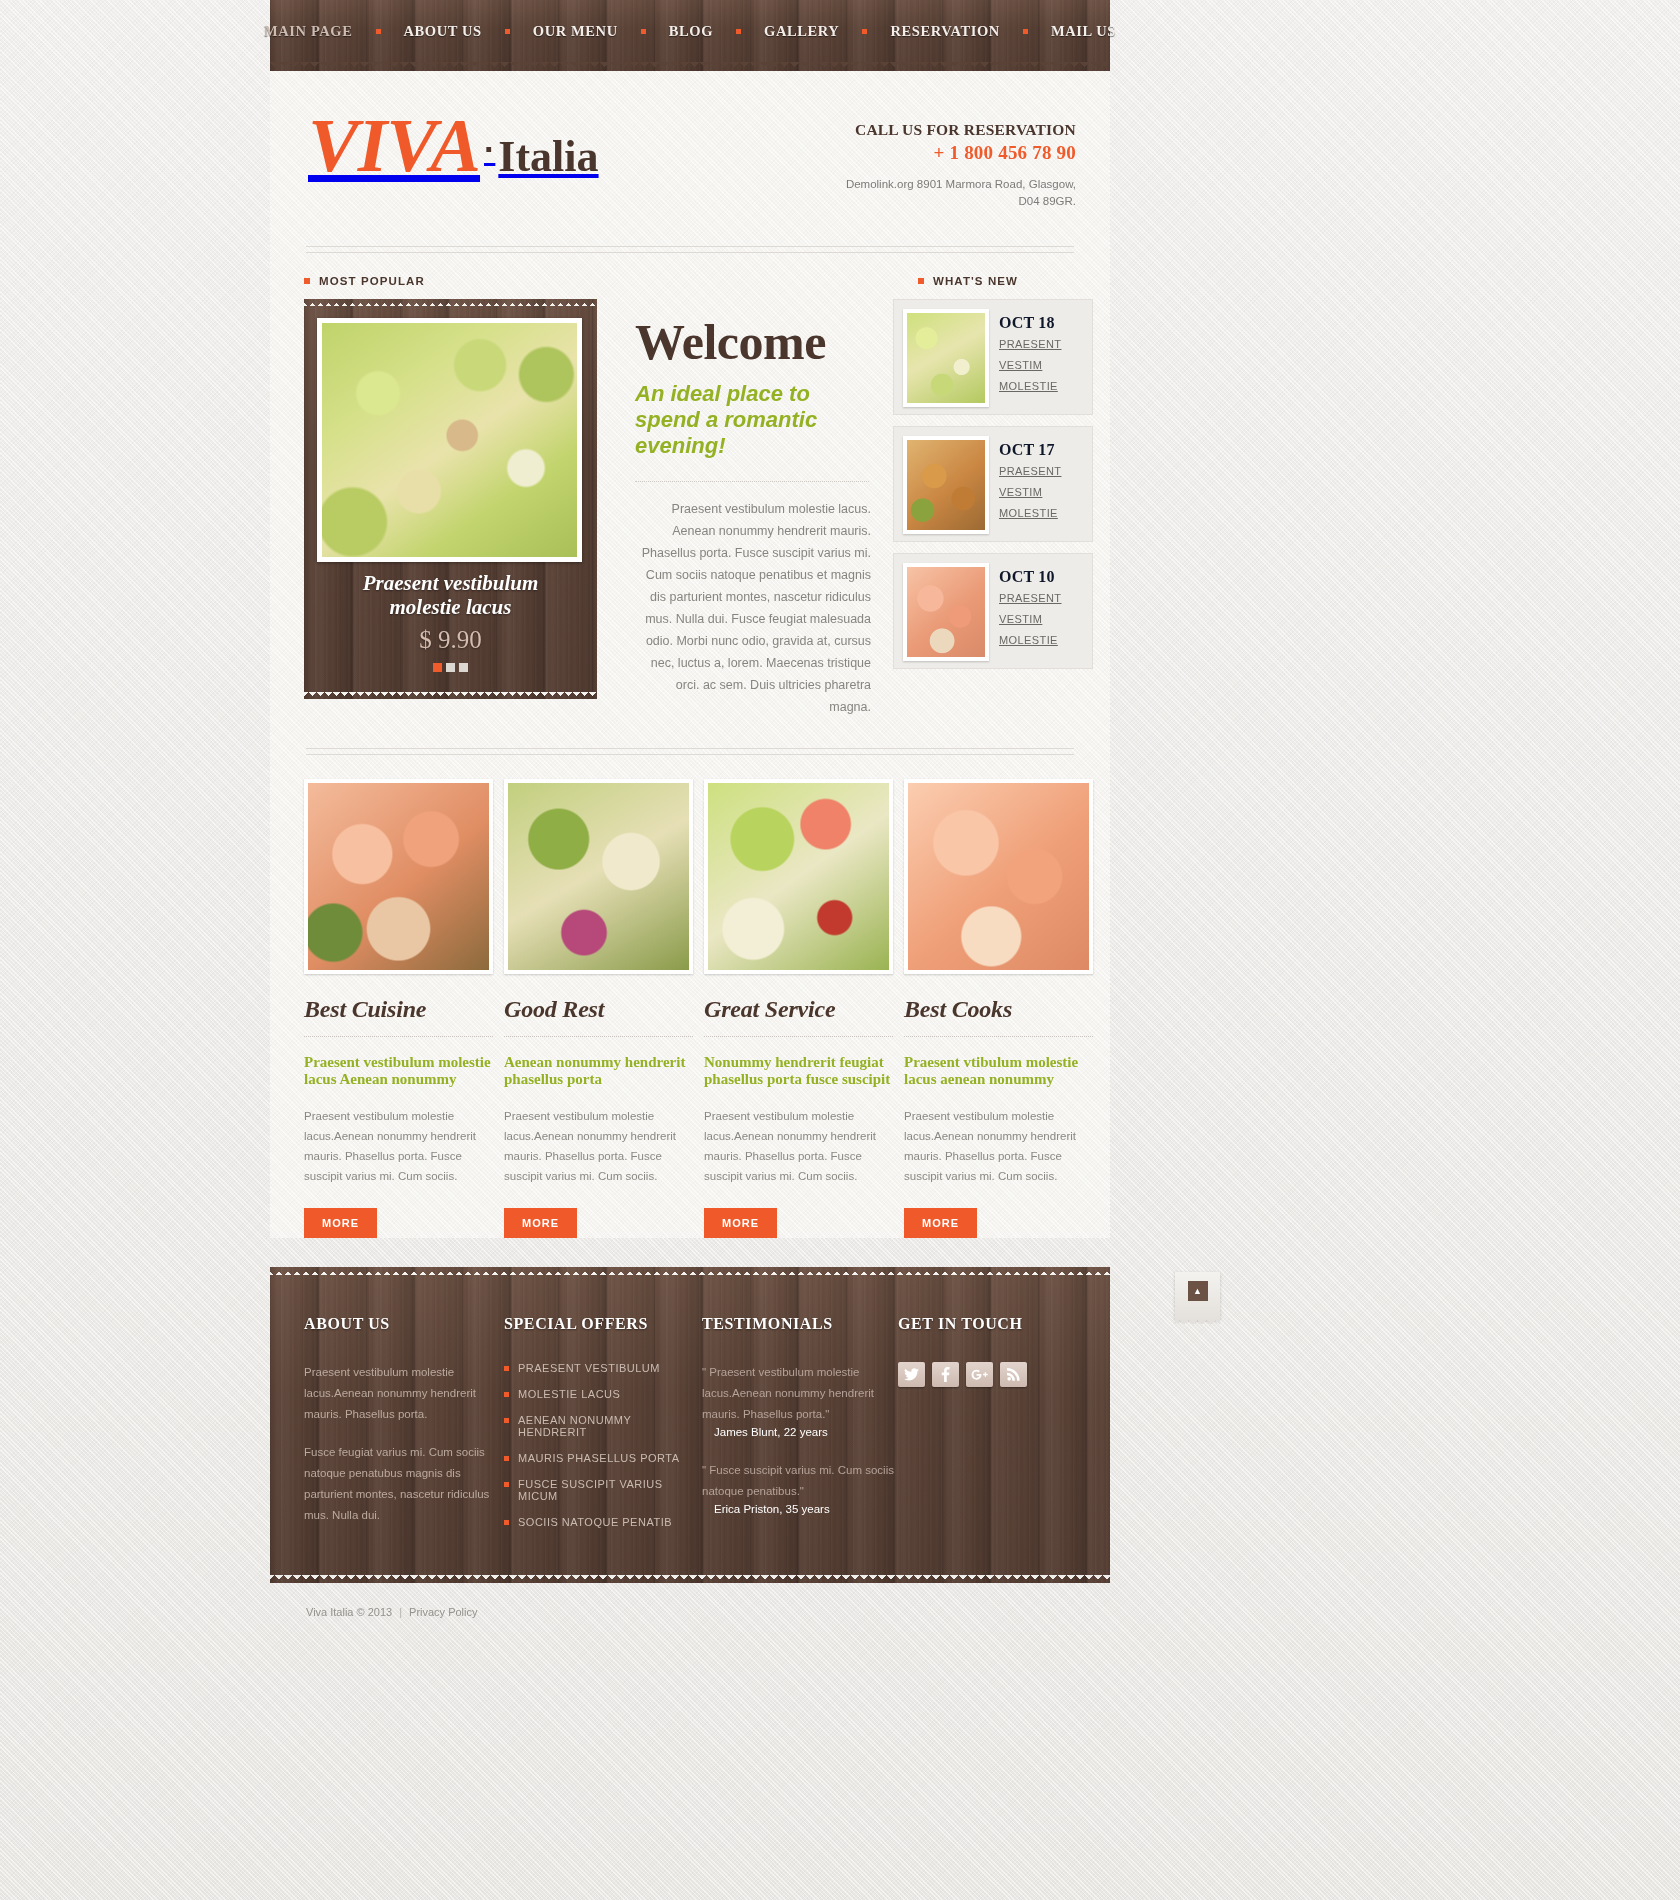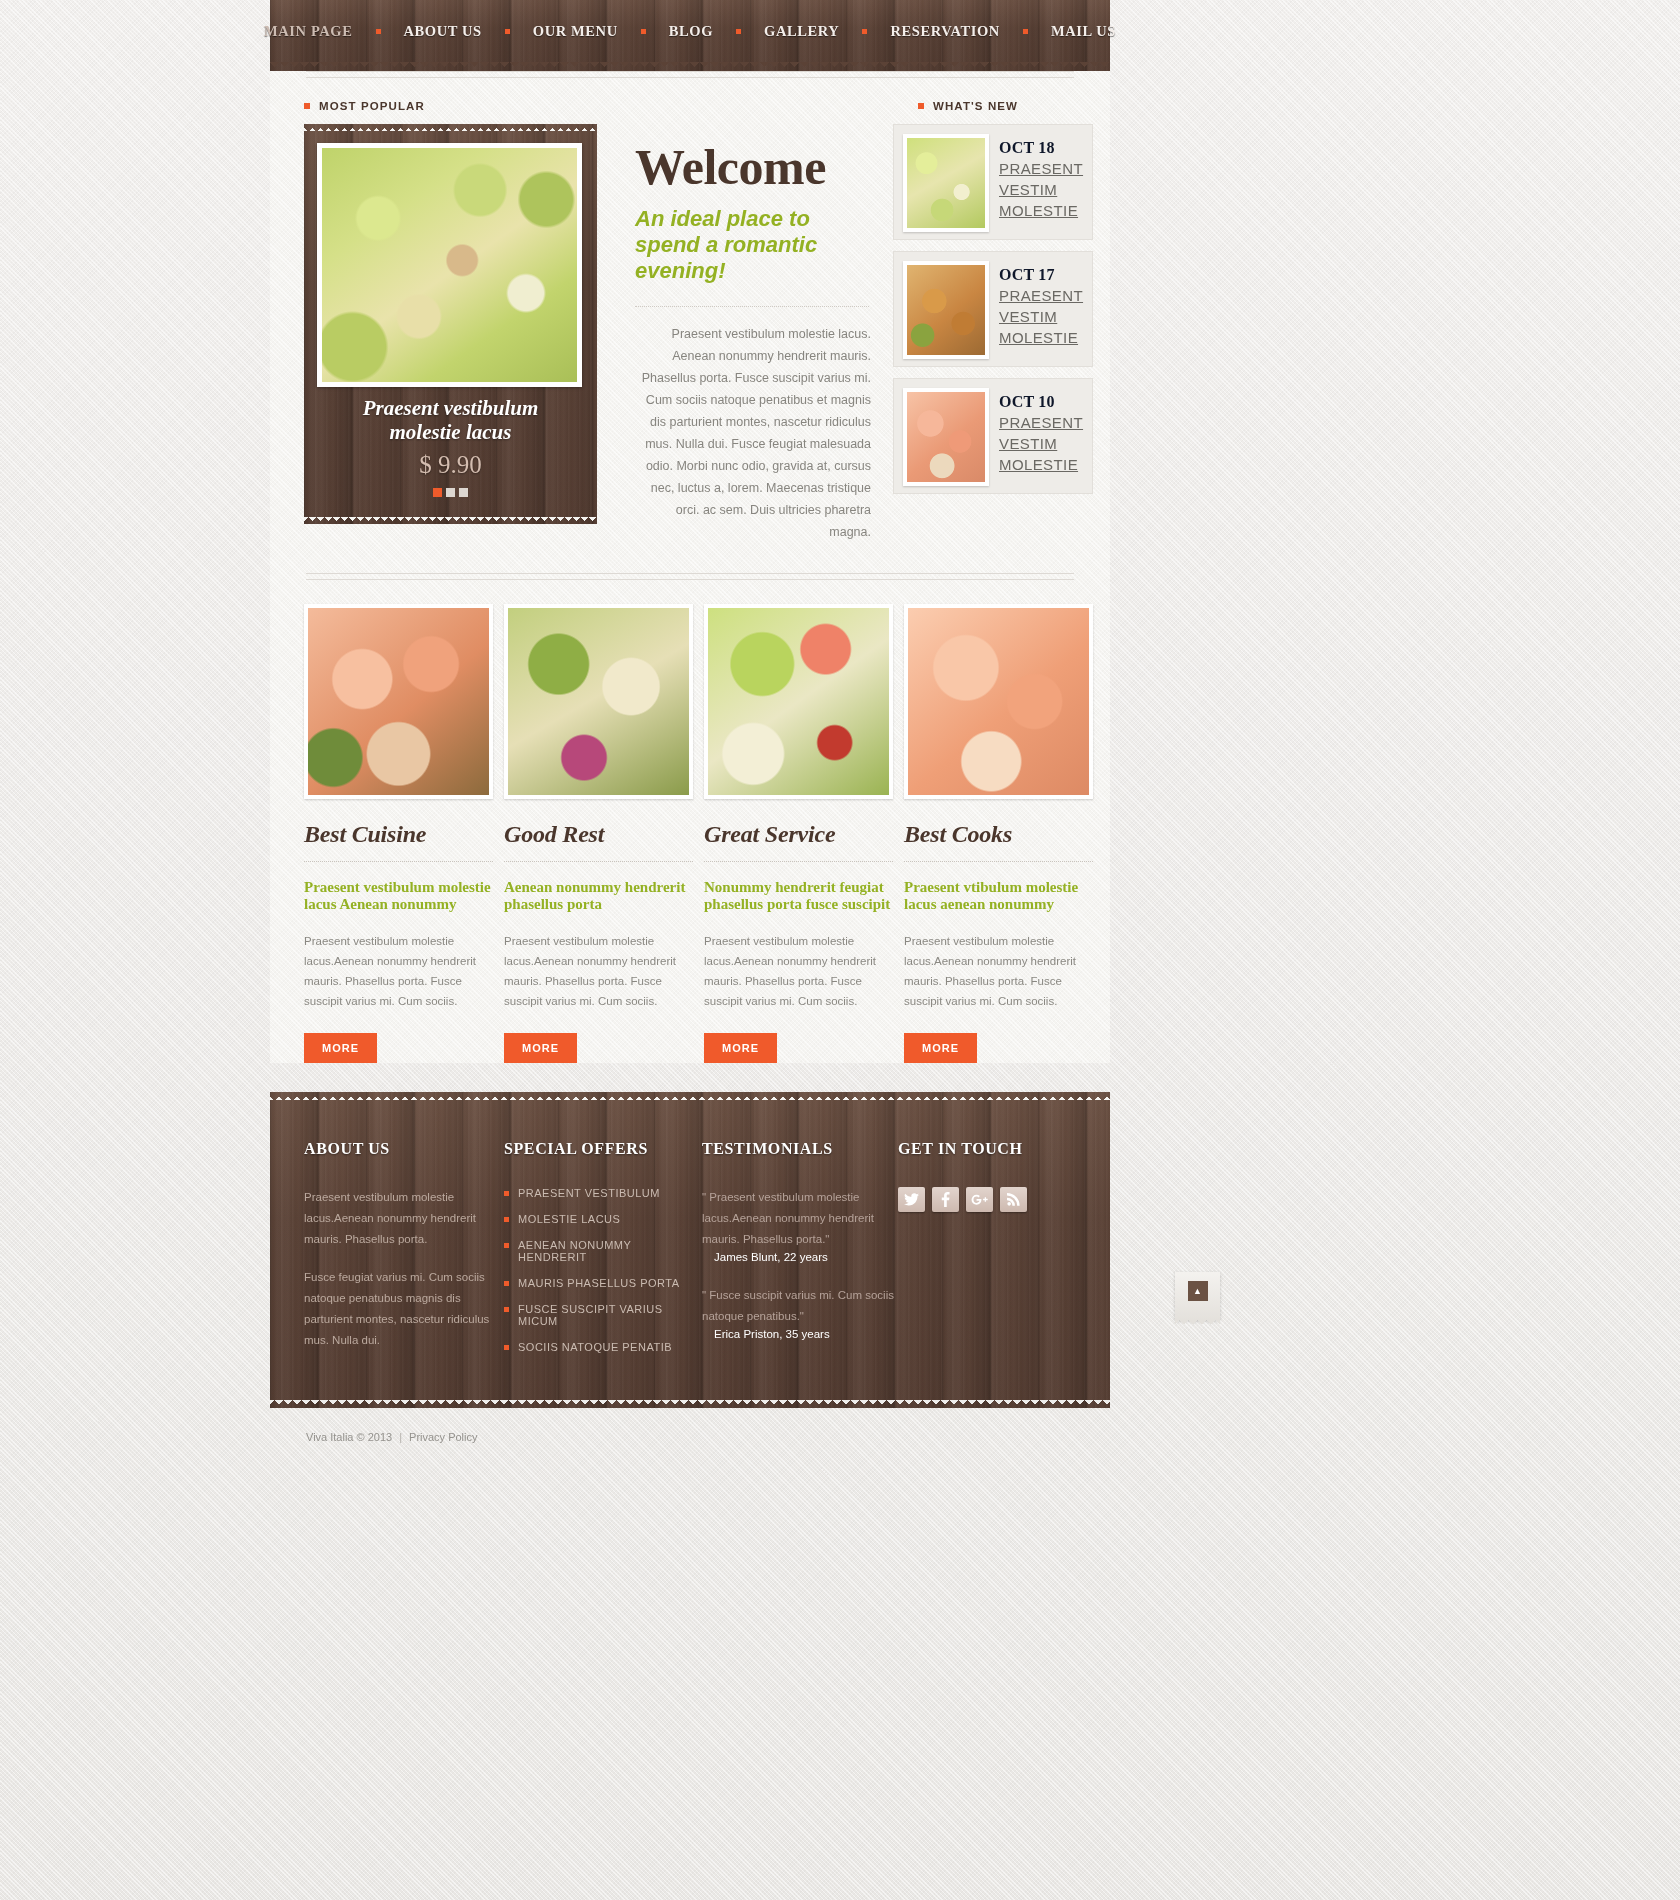--- a/index.html
+++ b/index.html
@@ -271,21 +271,21 @@
     box-shadow: 0 1px 2px rgba(0,0,0,.2);
   }
   .news .thumb .im { width: 100%; height: 100%; }
   .news .meta { padding-top: 5px; }
   .news .date {
     font-family: "Liberation Serif", serif;
     font-weight: bold; font-size: 16px; color: #0f172a;
     letter-spacing: .2px;
   }
   .news .lnk {
-    display: block; font-size: 15px; color: #6a6863;
+    display: block; font-size: 11px; color: #6a6863;
     text-decoration: underline; line-height: 18px;
     letter-spacing: .4px; margin-top: 3px;
   }
   .im-salad {
     background:
       radial-gradient(circle at 25% 28%, #e4ee9a 0 12%, transparent 13%),
       radial-gradient(circle at 70% 60%, #f2efcf 0 10%, transparent 11%),
       radial-gradient(circle at 45% 80%, #c6d878 0 13%, transparent 14%),
       linear-gradient(150deg,#cfe07c,#e7e5ae 45%,#b3c95f);
   }
@@ -467,20 +467,35 @@
       <span class="navsep"></span>
       <a class="navlink" href="#">RESERVATION</a>
       <span class="navsep"></span>
       <a class="navlink" href="#">MAIL US</a>
     </div>
     <div class="zigzag"></div>
   </nav>
 
   <div id="paper">
 
+    <header id="header">
+      <a id="logo" href="#">
+        <span class="viva">VIVA</span>
+        <span class="dot">·</span>
+        <span class="italia">Italia</span>
+      </a>
+      <div id="contact">
+        <div class="callus">CALL US FOR RESERVATION</div>
+        <div class="phone">+ 1 800 456 78 90</div>
+        <div class="addr">
+          <div>Demolink.org  8901 Marmora Road, Glasgow,</div>
+          <div>D04 89GR.</div>
+        </div>
+      </div>
+    </header>
 
     <div class="hr-dotted"></div>
 
     <div style="display:flex; margin-top:22px;">
       <div class="sect-head" style="width:614px;">
         <span class="sq"></span>
         <span>MOST POPULAR</span>
       </div>
       <div class="sect-head">
         <span class="sq"></span>

